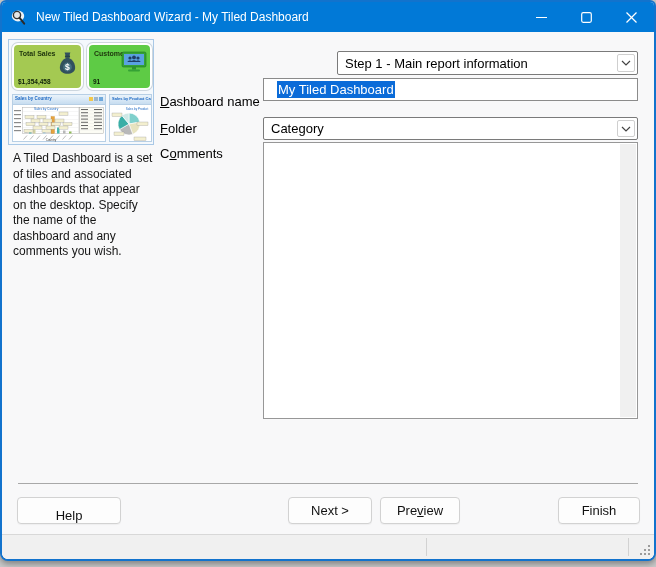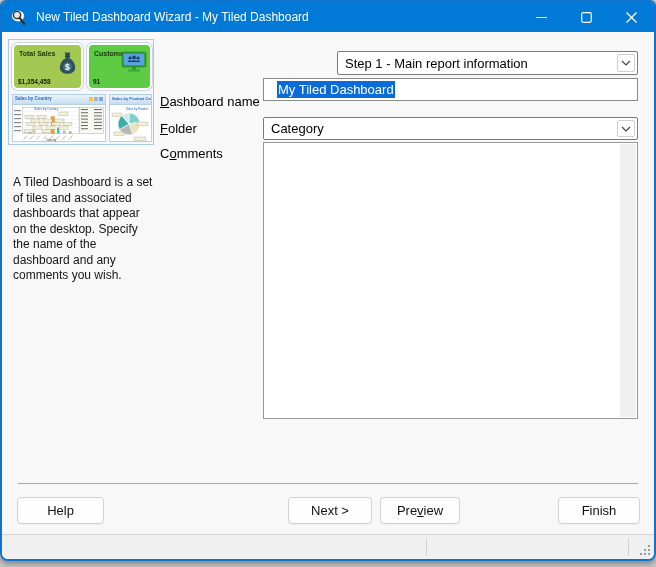--- a/index.html
+++ b/index.html
@@ -27,21 +27,21 @@
   .tile .tile-icon{position:absolute;right:3px;top:6px;}
   .chart-panel{position:absolute;top:54px;height:48px;background:#fff;border:1px solid #b7cfe5;box-sizing:border-box;}
   #chart-country{left:3px;width:94px;}
   #chart-category{left:100px;width:43px;}
   .chart-header{position:relative;height:9px;background:linear-gradient(#eaf3fb,#c7ddf0);
     border-bottom:1px solid #b7cfe5;overflow:hidden;}
   .chart-header .chart-title{position:absolute;left:2px;top:1px;font-size:4.5px;font-weight:bold;color:#1a66c2;white-space:nowrap;}
   .mini-toolbar{position:absolute;right:2px;top:2px;display:flex;gap:1px;}
   .mini-toolbar i{display:block;width:4px;height:4px;}
   
-  #description{position:absolute;left:11px;top:143px;width:140px;font-size:12px;line-height:15.5px;color:#151515;}
+  #description{position:absolute;left:11px;top:119px;width:140px;font-size:12px;line-height:15.5px;color:#151515;}
   
   .combo{position:absolute;box-sizing:border-box;background:#fff;border:1px solid #7a7a7a;border-radius:2px;}
   .combo .combo-text{position:absolute;left:7px;top:0;bottom:0;display:flex;align-items:center;font-size:13px;color:#000;white-space:nowrap;}
   .combo .combo-btn{position:absolute;right:2px;top:2px;bottom:2px;width:18px;border:1px solid #cfcfcf;border-radius:2px;
     background:#fff;display:flex;align-items:center;justify-content:center;box-sizing:border-box;}
   #step-selector{left:335px;top:19px;width:301px;height:24px;}
   
   .form-label{position:absolute;left:158px;font-size:13px;color:#000;white-space:nowrap;}
   .u{text-decoration:underline;}
   #dashboard-name-input{position:absolute;left:261px;top:46px;width:375px;height:23px;box-sizing:border-box;
@@ -49,21 +49,21 @@
   #dashboard-name-input .selected{background:#0b6bd8;color:#fff;font-size:13px;padding:1px 1px;}
   #folder-select{left:261px;top:85px;width:375px;height:23px;}
   #comments-textarea{position:absolute;left:261px;top:110px;width:375px;height:277px;box-sizing:border-box;
     background:#fff;border:1px solid #979797;}
   #comments-scrollbar{position:absolute;right:1px;top:1px;bottom:1px;width:16px;background:#f0f0f0;}
   
   #separator{position:absolute;left:16px;right:16px;top:451px;height:1px;background:#a8a8a8;}
   .btn{position:absolute;top:465px;height:27px;box-sizing:border-box;background:#fdfdfd;border:1px solid #d2d2d2;
     border-radius:4px;font-size:13px;color:#111;display:flex;align-items:center;justify-content:center;
     font-family:"Liberation Sans",sans-serif;box-shadow:0 1px 1px rgba(0,0,0,.04);cursor:default;white-space:nowrap;}
-  #help-button{left:15px;width:87px;}
+  #help-button{left:15px;width:104px;align-items:flex-end;}
   #cancel-button{left:108px;width:106px;margin-top:48px;}
   #next-button{right:282px;width:84px;}
   #preview-button{right:194px;width:80px;}
   #save-as-button{right:104px;width:82px;}
   #finish-button{right:14px;width:82px;}
   
   #status-bar{position:absolute;left:0;right:0;bottom:0;height:24px;background:#f0f0f0;
     border-top:1px solid #d8d8d8;border-radius:0 0 6px 6px;}
   .status-sep{position:absolute;top:3px;bottom:3px;width:1px;background:#d2d2d2;}
   #status-sep-1{left:424px;}

